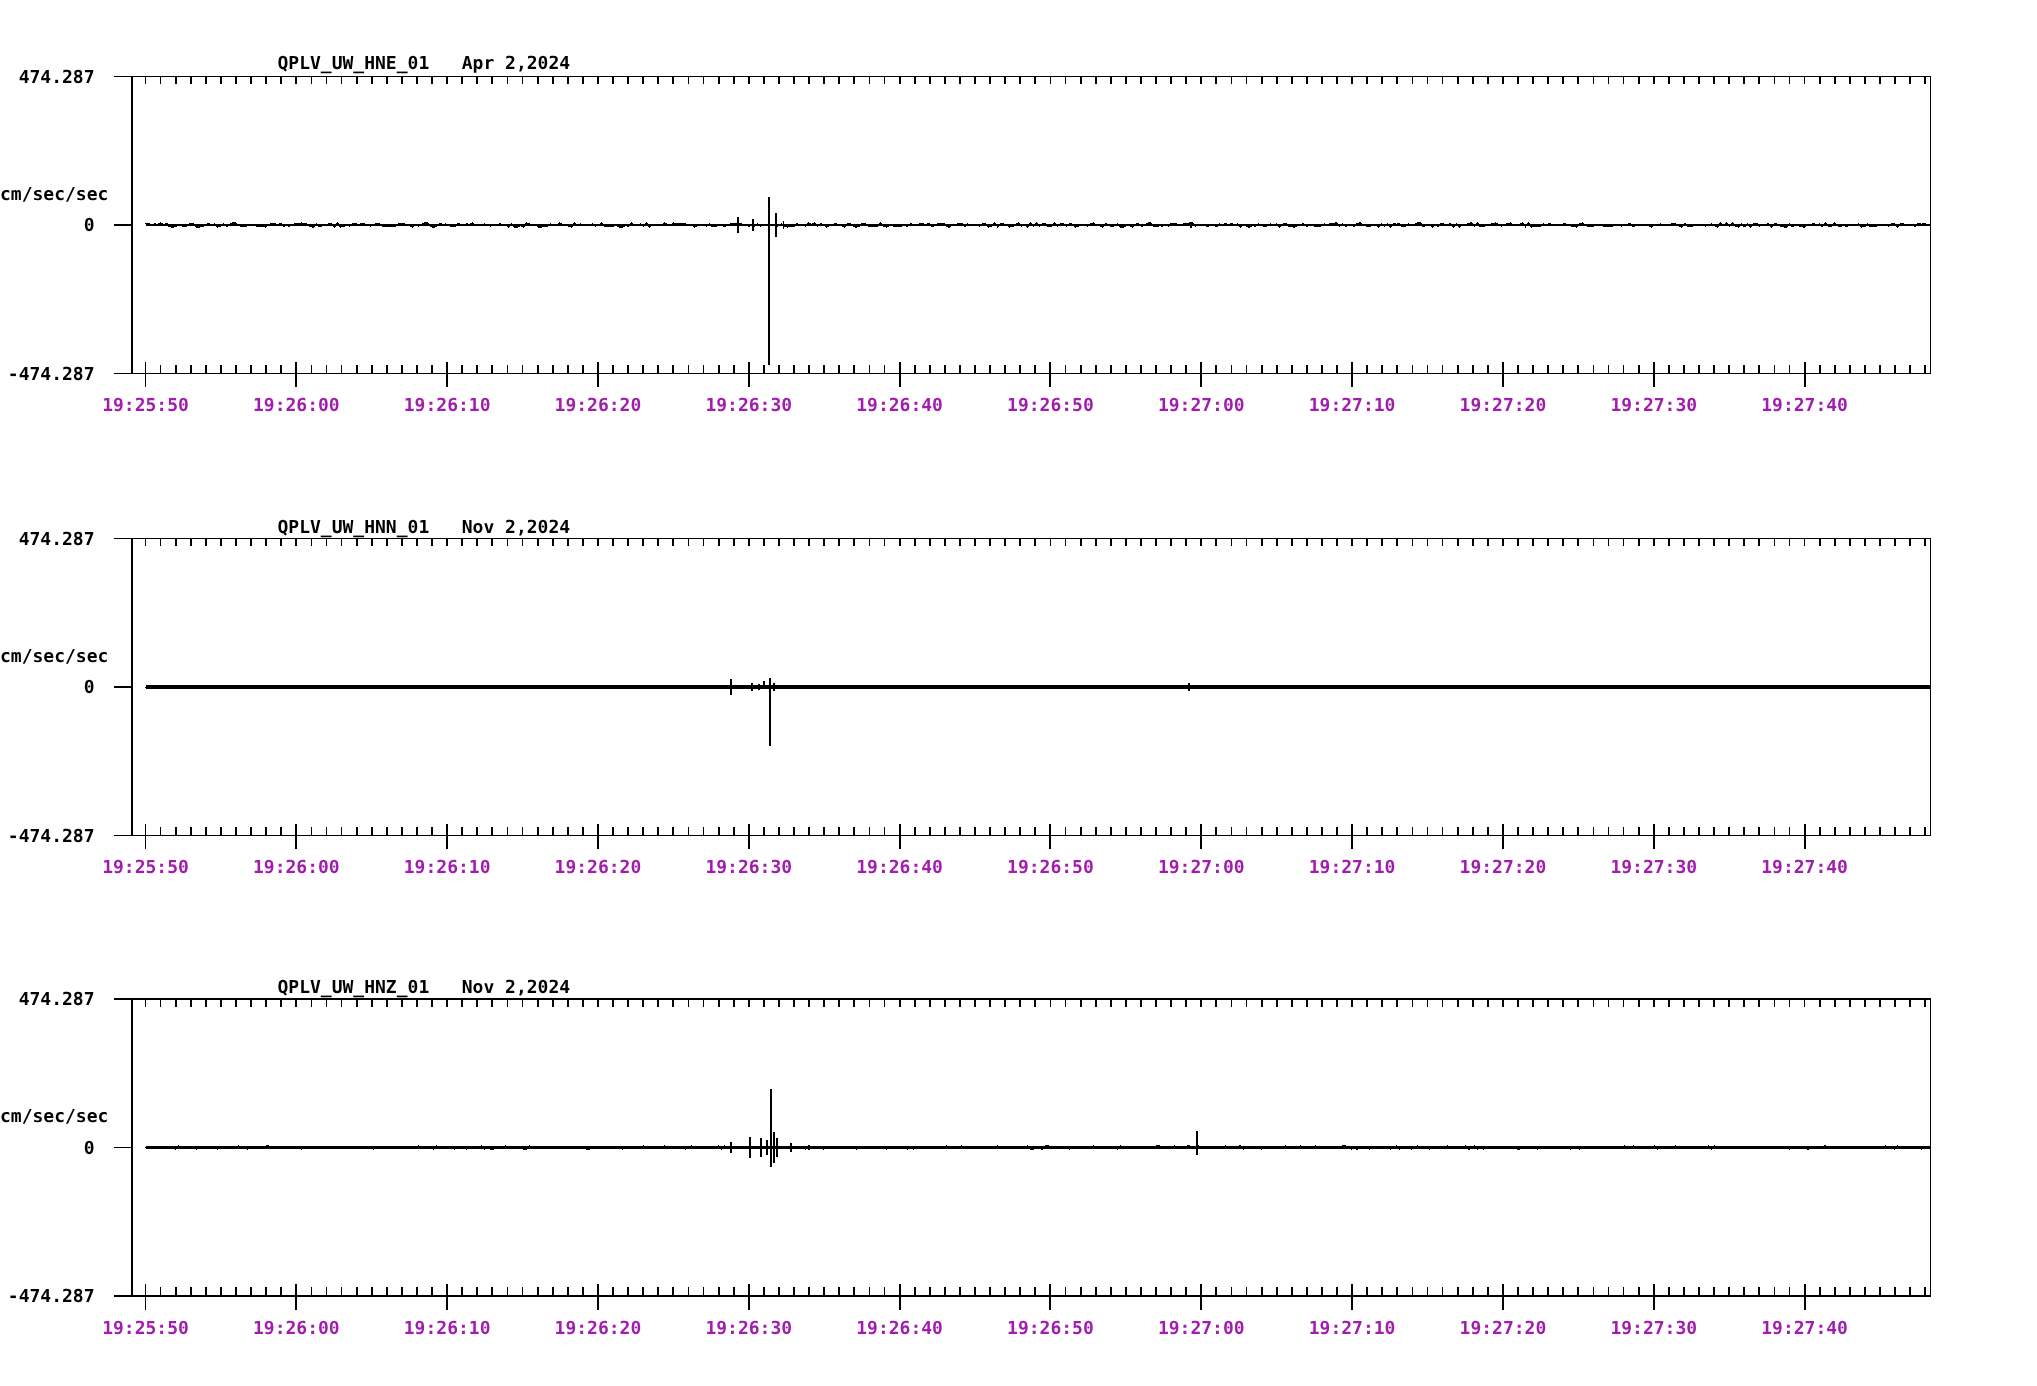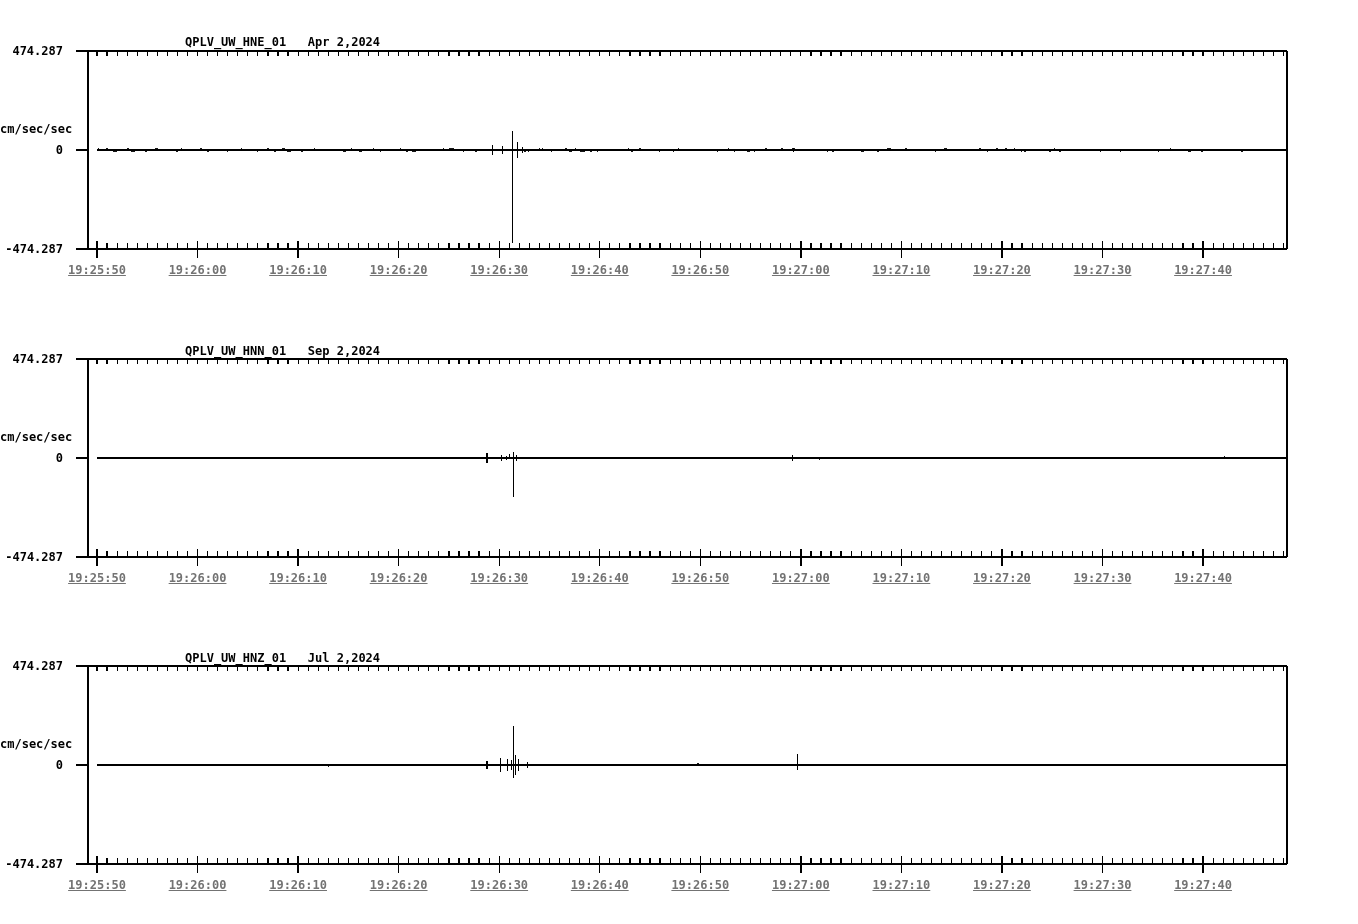--- a/index.html
+++ b/index.html
@@ -4,22 +4,22 @@
 <style>
   html,body{margin:0;padding:0;background:#ffffff;}
   #page{position:relative;width:1324px;height:924px;background:#ffffff;overflow:hidden;
         font-family:"DejaVu Sans Mono",monospace;}
   #chart-svg{position:absolute;left:0;top:0;}
   .lbl{position:absolute;font:bold 12px "DejaVu Sans Mono",monospace;color:#000;
        transform:translateY(-50%);white-space:pre;line-height:1;}
   .num{left:0;width:63px;text-align:right;}
   .unit{left:0;width:76px;text-align:left;}
   .title{letter-spacing:0;}
-  .xlbl{position:absolute;font:bold 12px "DejaVu Sans Mono",monospace;color:#737373;
-        width:80px;text-align:center;transform:translateY(-50%);white-space:pre;line-height:1;text-decoration:underline;}
+  .xlbl{position:absolute;font:bold 12px "DejaVu Sans Mono",monospace;color:#a21caf;
+        width:80px;text-align:center;transform:translateY(-50%);white-space:pre;line-height:1;}
 </style>
 </head>
 <body>
 
 <div id="page">
   <svg id="chart-svg" width="1358" height="924" shape-rendering="crispEdges">
       <g>
         <line x1="88" y1="51" x2="1287" y2="51" stroke="#000" stroke-width="1.3"></line>
         <line x1="88" y1="249" x2="1287" y2="249" stroke="#000" stroke-width="1.3"></line>
         <line x1="88" y1="51" x2="88" y2="249" stroke="#000" stroke-width="1.3"></line>
@@ -790,27 +790,27 @@
         <line x1="797.8335" y1="753.9370781826194" x2="797.8335" y2="770.0096249739082" stroke="#000" stroke-width="1.3"></line>
       </g>
     </svg>
 
   <div class="lbl title" style="left:185px;top:42px">QPLV_UW_HNE_01   Apr 2,2024</div>
   <div class="lbl num" style="top:51px">474.287</div>
   <div class="lbl unit" style="top:129px">cm/sec/sec</div>
   <div class="lbl num" style="top:150px">0</div>
   <div class="lbl num" style="top:249px">-474.287</div>
 
-  <div class="lbl title" style="left:185px;top:351px">QPLV_UW_HNN_01   Sep 2,2024</div>
+  <div class="lbl title" style="left:185px;top:351px">QPLV_UW_HNN_01   Nov 2,2024</div>
   <div class="lbl num" style="top:359px">474.287</div>
   <div class="lbl unit" style="top:437px">cm/sec/sec</div>
   <div class="lbl num" style="top:458px">0</div>
   <div class="lbl num" style="top:557px">-474.287</div>
 
-  <div class="lbl title" style="left:185px;top:658px">QPLV_UW_HNZ_01   Jul 2,2024</div>
+  <div class="lbl title" style="left:185px;top:658px">QPLV_UW_HNZ_01   Nov 2,2024</div>
   <div class="lbl num" style="top:666px">474.287</div>
   <div class="lbl unit" style="top:744px">cm/sec/sec</div>
   <div class="lbl num" style="top:765px">0</div>
   <div class="lbl num" style="top:864px">-474.287</div>
 
   <div id="xlabels">
       <div class="xlbl" style="left: 57px; top: 270px;">19:25:50</div>
       <div class="xlbl" style="left: 157.55px; top: 270px;">19:26:00</div>
       <div class="xlbl" style="left: 258.1px; top: 270px;">19:26:10</div>
       <div class="xlbl" style="left: 358.65px; top: 270px;">19:26:20</div>

